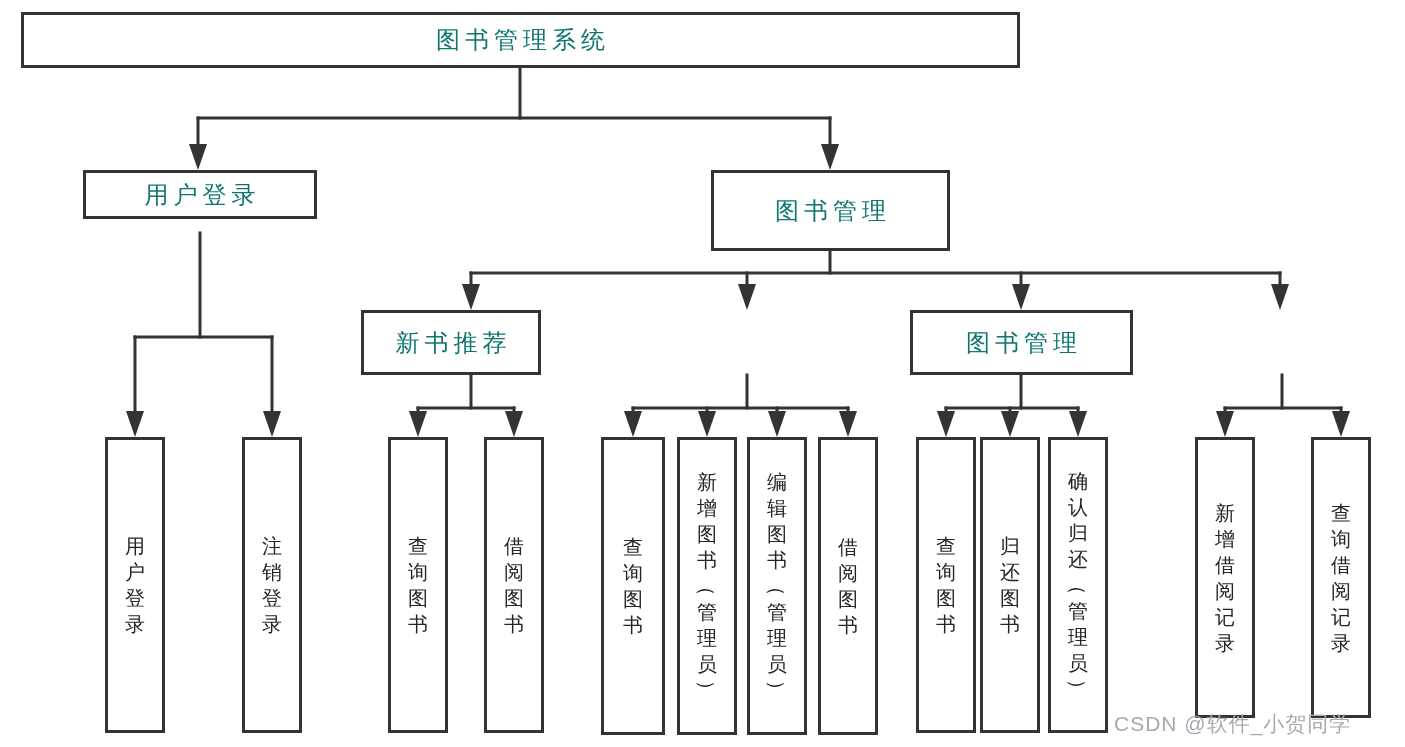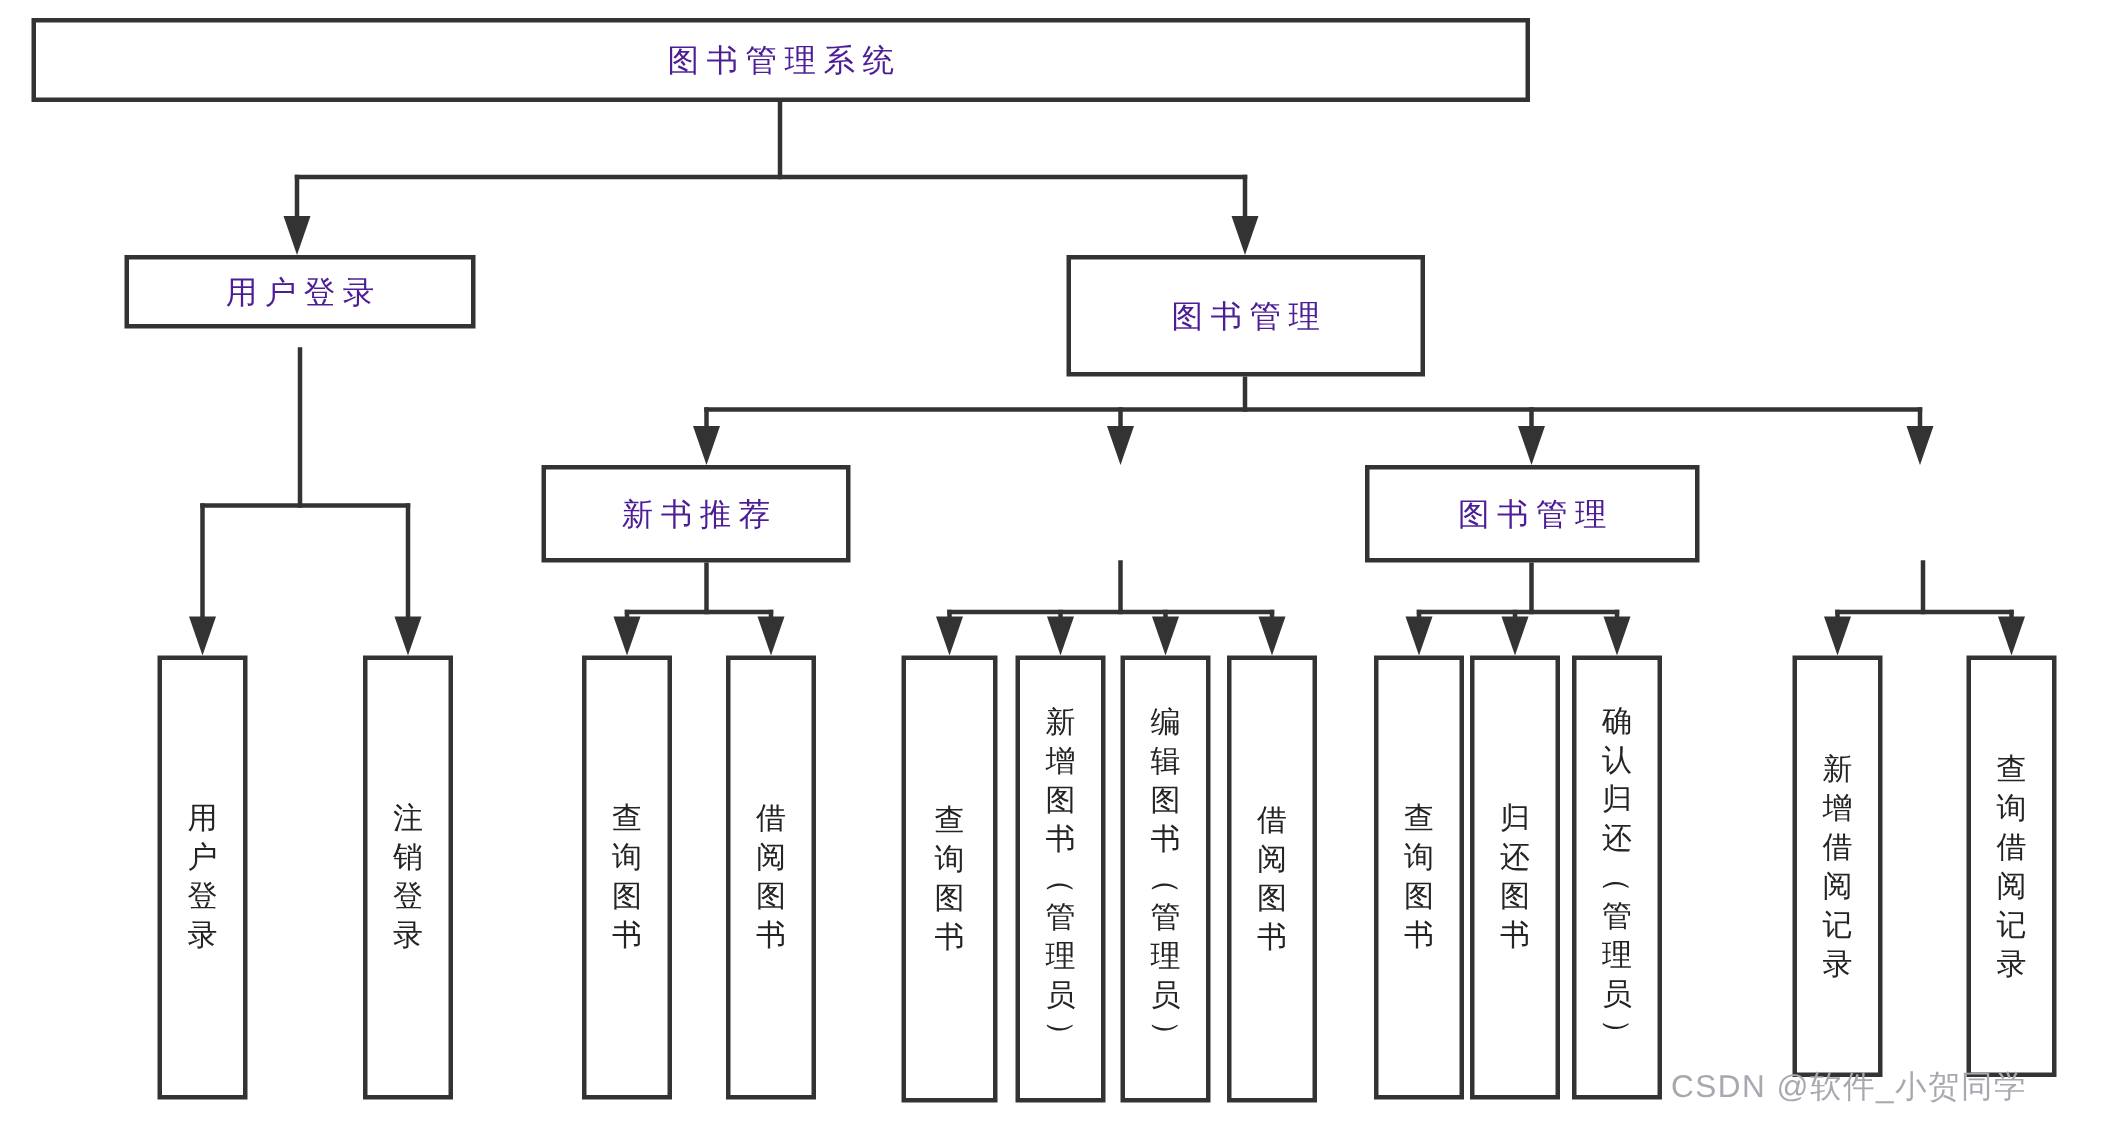--- a/index.html
+++ b/index.html
@@ -8,21 +8,21 @@
     position:relative;width:1405px;height:747px;background:#ffffff;
     overflow:hidden;color:#242424;
   }
   #connectors{position:absolute;left:0;top:0;z-index:1;}
   .node{
     position:absolute;box-sizing:border-box;border:3px solid #333333;
     background:#ffffff;display:flex;align-items:center;justify-content:center;
     z-index:2;
   }
   .node .label{
-    font-size:21px;letter-spacing:5px;color:#4c1d95;white-space:nowrap;
+    font-size:24px;letter-spacing:5px;color:#0f766e;white-space:nowrap;
     text-indent:5px; 
   }
   .leaf{flex-direction:column;}
   .leaf .vtext{display:flex;flex-direction:column;align-items:center;}
   .vchar{display:block;font-size:20px;line-height:26px;text-align:center;color:#242424;}
   .vparen{transform:rotate(90deg);}
   .watermark{
     position:absolute;left:1114px;top:710px;z-index:3;
     font-size:21px;color:#a8a8b0;letter-spacing:1px;white-space:nowrap;
   }
@@ -91,21 +91,21 @@
     <span class="label">图书管理系统</span>
   </div>
 
   <div class="node" style="left:83px;top:170px;width:234px;height:49px">
     <span class="label">用户登录</span>
   </div>
   <div class="node" style="left:711px;top:170px;width:239px;height:81px">
     <span class="label">图书管理</span>
   </div>
 
-  <div class="node" style="left:361px;top:310px;width:206px;height:65px">
+  <div class="node" style="left:361px;top:310px;width:180px;height:65px">
     <span class="label">新书推荐</span>
   </div>
   <div class="node" style="left:910px;top:310px;width:223px;height:65px">
     <span class="label">图书管理</span>
   </div>
 
   <div class="node leaf" style="left:105px;top:437px;width:60px;height:296px">
     <span class="vtext">
         <span class="vchar">用</span>
         <span class="vchar">户</span>

